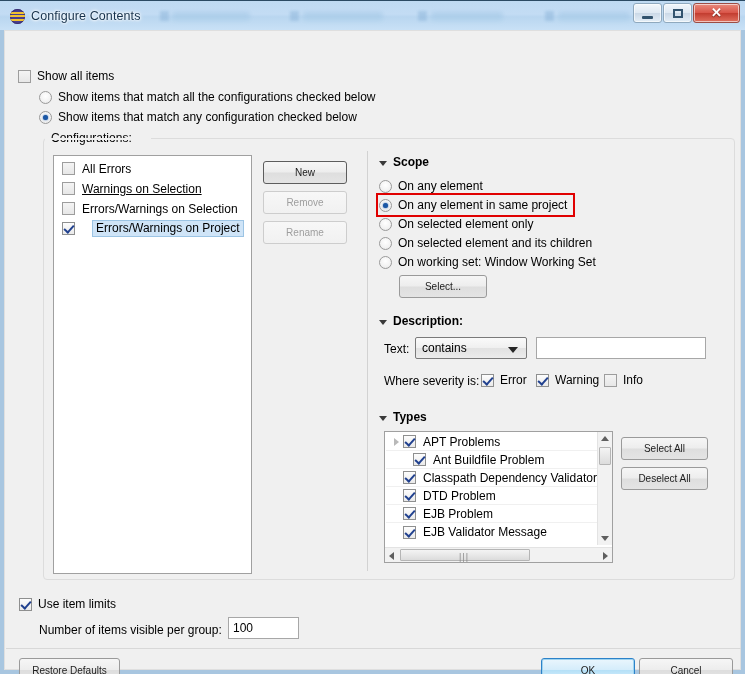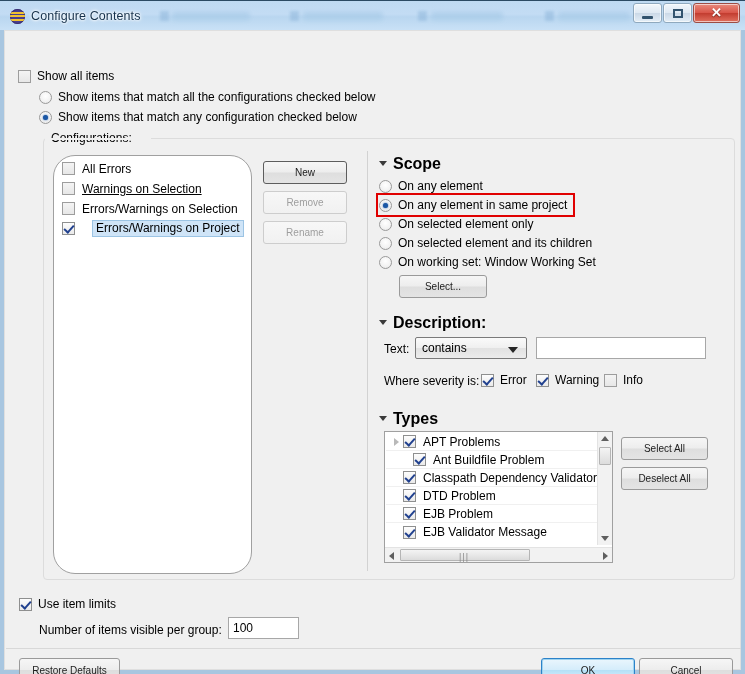--- a/index.html
+++ b/index.html
@@ -233,21 +233,21 @@
     border: 1px solid #a0a0a0;
     box-sizing: border-box;
     position: absolute;
     overflow: hidden;
   }
 
   
   .sec-title {
     position: absolute;
     font-weight: bold;
-    font-size: 16px;
+    font-size: 12px;
     color: #000;
     white-space: nowrap;
   }
   .twisty {
     position: absolute;
     width: 0; height: 0;
     border-left: 4.5px solid transparent;
     border-right: 4.5px solid transparent;
     border-top: 5px solid #3a3a3a;
   }
@@ -440,21 +440,21 @@
     </div>
 
     <div class="lbl" style="left:46px; top:100px;">Configurations:</div>
 
     <div style="position:absolute; left:38px; top:107px; width:692px; height:442px;
                 border:1px solid #dcdcdc; border-radius:4px; box-sizing:border-box;
                 border-top-color:#dcdcdc;"></div>
     <div style="position:absolute; left:40px; top:107px; width:8px; height:2px; background:#f0f0f0;"></div>
     <div style="position:absolute; left:48px; top:107px; width:98px; height:2px; background:#f0f0f0;"></div>
 
-    <div class="listbox" style="left:48px; top:124px; width:199px; height:419px;border-radius:22px;">
+    <div class="listbox" style="left:48px; top:124px; width:199px; height:419px;">
       <div class="cfg-item" style="top:3px; width:197px;">
         <span class="chk off-gray"></span>
         <span class="t">All Errors</span>
       </div>
       <div class="cfg-item" style="top:23px; width:231px;text-decoration:underline;">
         <span class="chk off-gray"></span>
         <span class="t">Warnings on Selection</span>
       </div>
       <div class="cfg-item" style="top:43px; width:197px;">
         <span class="chk off-gray"></span>

